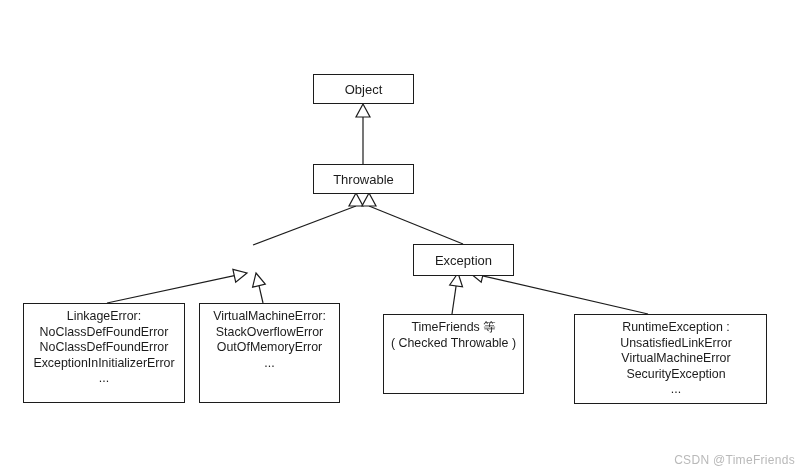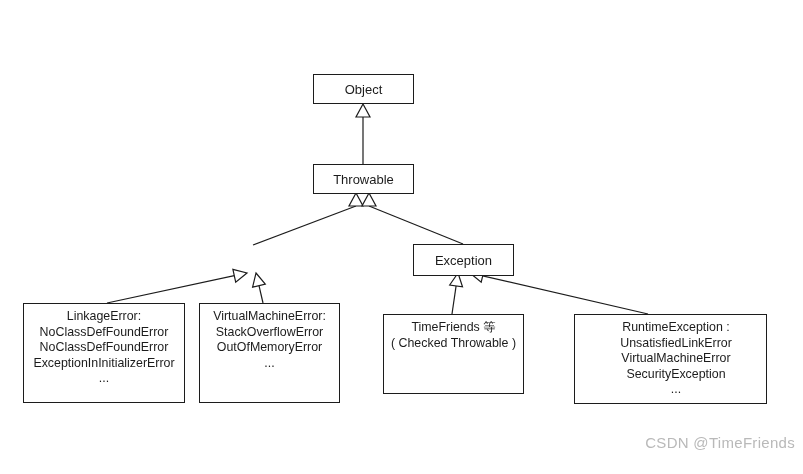--- a/index.html
+++ b/index.html
@@ -40,22 +40,22 @@
     padding-top: 5px;
     font-size: 12.4px;
     line-height: 15.5px;
   }
   .node.multi > div {
     white-space: nowrap;
   }
   .watermark {
     position: absolute;
     right: 8px;
-    bottom: 23px;
-    font-size: 15px;
+    bottom: 7px;
+    font-size: 12px;
     color: #b9b9b9;
     letter-spacing: 0.3px;
     margin-top: 44px;
   }
 </style>
 </head>
 <body>
 
 <div class="canvas">
 

